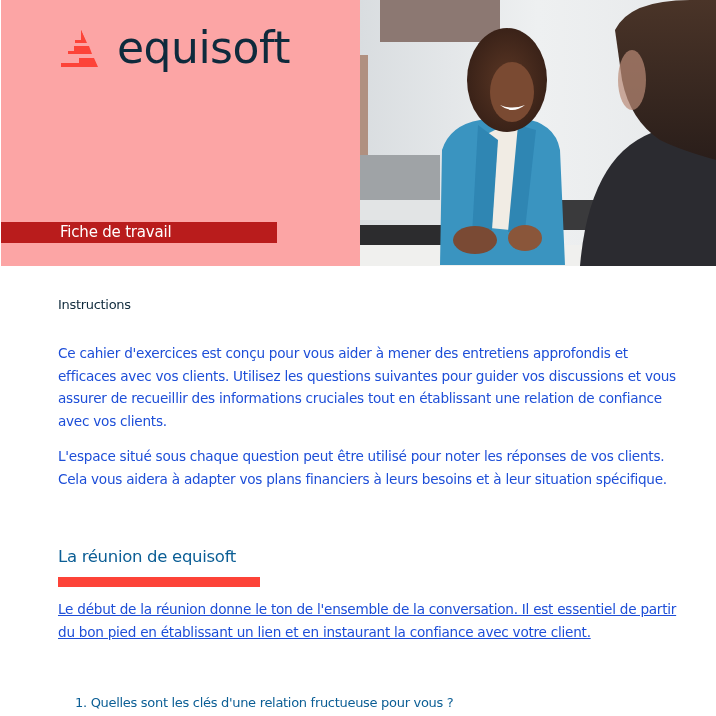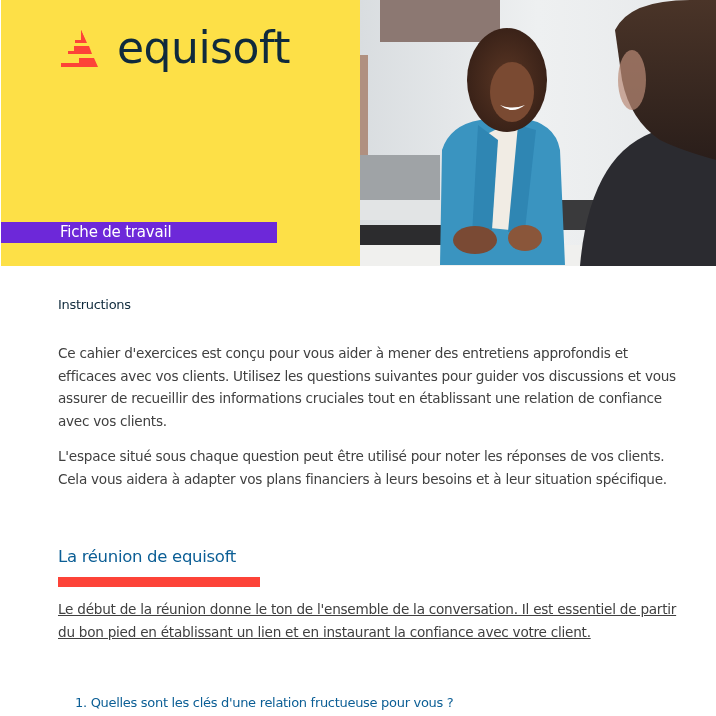--- a/index.html
+++ b/index.html
@@ -1,28 +1,28 @@
 <!DOCTYPE html>
 <html><head>
 <meta charset="utf-8">
 <style>
   html, body { margin:0; padding:0; }
   body { width:716px; height:716px; overflow:hidden; background:#ffffff; position:relative; font-family:"Liberation Sans", sans-serif; }
   .header { position:absolute; left:0; top:0; width:716px; height:266px; }
-  .header-left { position:absolute; left:1px; top:0; width:359px; height:266px; background:#fde047; }
+  .header-left { position:absolute; left:1px; top:0; width:359px; height:266px; background:#fca5a5; }
   .logo { position:absolute; left:58px; top:28px; display:flex; align-items:center; }
   .logo-mark { width:44px; height:42px; }
   .logo-text { font-family:"DejaVu Sans", sans-serif; font-size:44px; color:#0f2a3c; margin-left:14px; letter-spacing:-0.5px; line-height:44px; position:relative; top:-2px; }
   .title { position:absolute; left:58px; top:101px; width:300px; font-family:"DejaVu Sans", sans-serif; font-size:17.5px; line-height:24px; color:#0f2a3c; letter-spacing:-0.3px; }
   .title b { font-weight:bold; }
-  .banner { position:absolute; left:1px; top:222px; width:276px; height:21px; background:#6d28d9; }
+  .banner { position:absolute; left:1px; top:222px; width:276px; height:21px; background:#b91c1c; }
   .banner-text { position:absolute; left:59px; top:0; line-height:21px; color:#ffffff; font-family:"DejaVu Sans", sans-serif; font-size:15px; letter-spacing:-0.2px; }
   .photo { position:absolute; left:360px; top:0; width:356px; height:266px; overflow:hidden; }
   .h2 { position:absolute; left:58px; top:297px; font-family:"DejaVu Sans", sans-serif; font-size:13px; color:#0f2a3c; letter-spacing:-0.3px; }
-  .para { position:absolute; left:58px; width:620px; font-family:"DejaVu Sans", sans-serif; font-size:13.6px; line-height:22.5px; color:#404040; letter-spacing:-0.25px; }
+  .para { position:absolute; left:58px; width:620px; font-family:"DejaVu Sans", sans-serif; font-size:13.6px; line-height:22.5px; color:#1d4ed8; letter-spacing:-0.25px; }
   .p1 { top:342px; }
   .p2 { top:445px; }
   .h3 { position:absolute; left:58px; top:547px; font-family:"DejaVu Sans", sans-serif; font-size:16.5px; color:#0b5e95; letter-spacing:-0.3px; }
   .redbar { position:absolute; left:58px; top:577px; width:202px; height:10px; background:#fd4338; }
   .p3 { top:598px;text-decoration:underline; }
   .q1 { position:absolute; left:75px; top:695px; font-family:"DejaVu Sans", sans-serif; font-size:13px; color:#0b5e95; letter-spacing:-0.3px; }
 </style>
 </head>
 <body>
 

